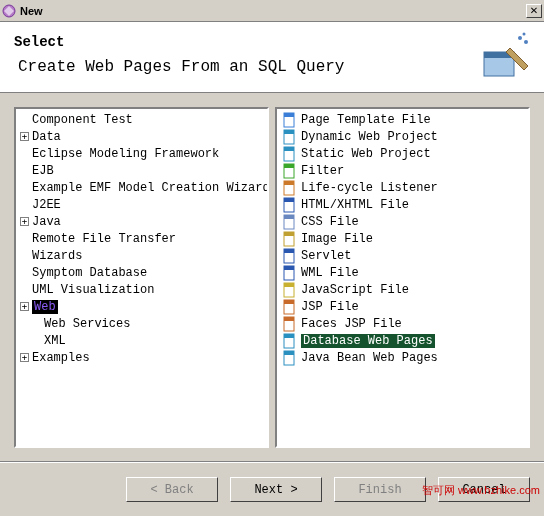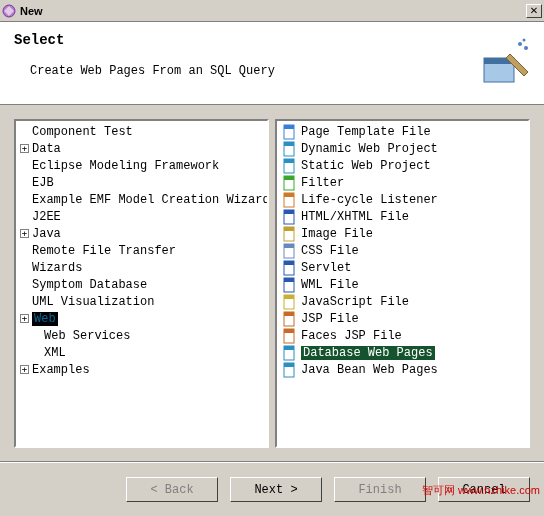--- a/index.html
+++ b/index.html
@@ -37,21 +37,21 @@
 }
 .header {
   background: #fff;
   padding: 10px 14px;
   border-bottom: 1px solid #808080;
   display: flex;
   align-items: center;
 }
 .header-text { flex: 1; }
 .header h1 { margin: 0 0 8px 0; font-size: 14px; font-weight: bold; }
-.header p { margin: 16px; font-size: 12px; }
+.header p { margin: 4px; font-size: 16px; }
 .header-icon { width: 50px; height: 50px; margin-left: 10px; }
 .main {
   flex: 1;
   display: flex;
   padding: 14px;
   gap: 6px;
   min-height: 0;
 }
 .pane {
   flex: 1;
@@ -76,21 +76,21 @@
   line-height: 7px;
   text-align: center;
   margin-right: 3px;
   font-family: monospace;
   flex-shrink: 0;
 }
 .tree-item .spacer { width: 12px; flex-shrink: 0; }
 .tree-item.indent1 { padding-left: 14px; }
 .tree-label.selected {
   background: #000;
-  color: #0369a1;
+  color: #8b5cf6;
   padding: 0 2px;
 }
 .list-item .ficon { width: 16px; height: 16px; margin-right: 4px; flex-shrink: 0; }
 .list-item.selected .ll {
   background: #14532d;
   color: #fff;
   padding: 0 2px;
 }
 .footer {
   padding: 14px;
@@ -254,31 +254,31 @@
       </div>
       <div class="list-item">
         <svg class="ficon" viewBox="0 0 16 16">
           <rect x="3" y="1" width="10" height="14" fill="#fff" stroke="#2a58b0"></rect>
           <rect x="3" y="1" width="10" height="4" fill="#2a58b0"></rect>
         </svg>
         <span class="ll">HTML/XHTML File</span>
       </div>
       <div class="list-item">
         <svg class="ficon" viewBox="0 0 16 16">
+          <rect x="3" y="1" width="10" height="14" fill="#fff" stroke="#6a88c0"></rect>
+          <rect x="3" y="1" width="10" height="4" fill="#6a88c0"></rect>
+        </svg>
+        <span class="ll">CSS File</span>
+      </div>
+      <div class="list-item">
+        <svg class="ficon" viewBox="0 0 16 16">
           <rect x="3" y="1" width="10" height="14" fill="#fff" stroke="#c0a030"></rect>
           <rect x="3" y="1" width="10" height="4" fill="#c0a030"></rect>
         </svg>
         <span class="ll">Image File</span>
-      </div>
-      <div class="list-item">
-        <svg class="ficon" viewBox="0 0 16 16">
-          <rect x="3" y="1" width="10" height="14" fill="#fff" stroke="#6a88c0"></rect>
-          <rect x="3" y="1" width="10" height="4" fill="#6a88c0"></rect>
-        </svg>
-        <span class="ll">CSS File</span>
       </div>
       <div class="list-item">
         <svg class="ficon" viewBox="0 0 16 16">
           <rect x="3" y="1" width="10" height="14" fill="#fff" stroke="#2a58b0"></rect>
           <rect x="3" y="1" width="10" height="4" fill="#2a58b0"></rect>
         </svg>
         <span class="ll">Servlet</span>
       </div>
       <div class="list-item">
         <svg class="ficon" viewBox="0 0 16 16">

